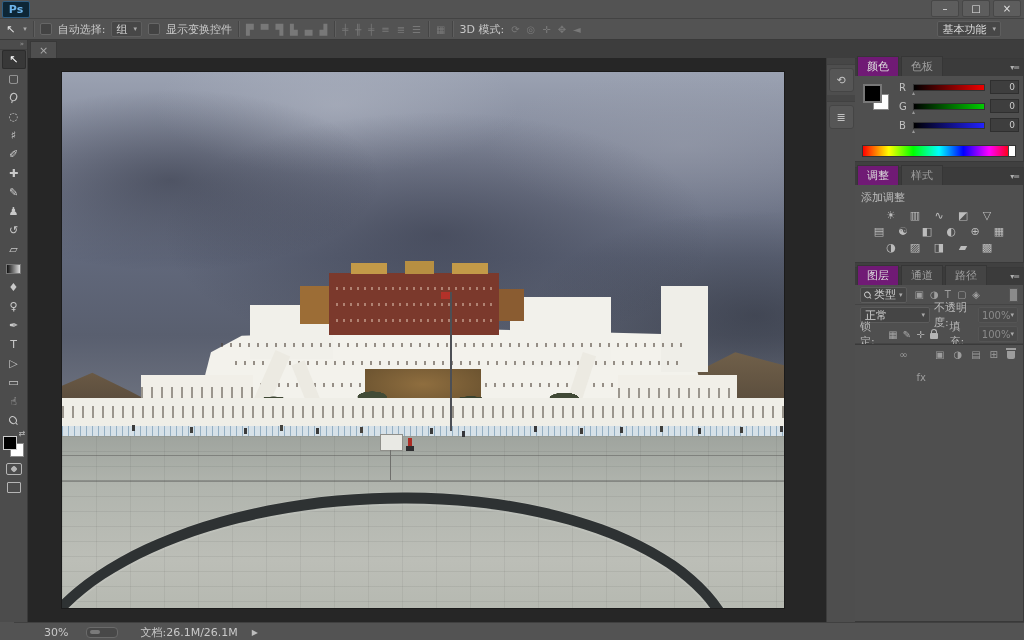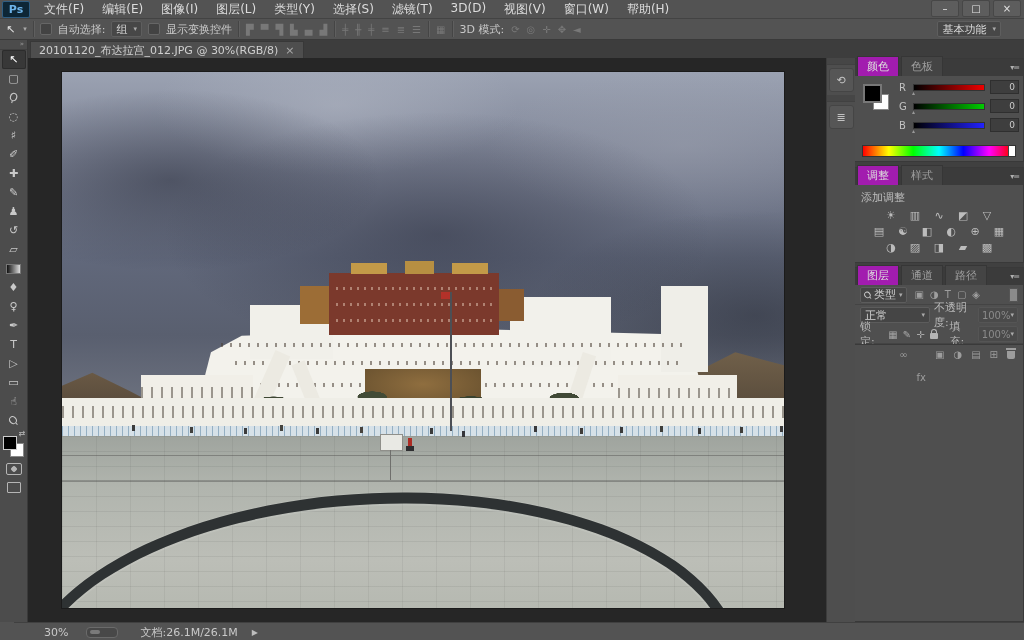--- a/index.html
+++ b/index.html
@@ -56,21 +56,21 @@
   
   .dockstrip{left:826px;top:58px;width:29px;height:564px;background:#4e4e4e;border-left:1px solid #3c3c3c;box-sizing:border-box;}
   .dock-head{height:6px;border-bottom:1px solid #414141;background:#464646;}
   .dock-btn{width:23px;height:22px;margin:3px auto;background:#565656;border:1px solid #454545;border-radius:3px;
             color:#c2c2c2;font-size:11px;display:flex;align-items:center;justify-content:center;}
   
   .panelcol{left:855px;top:58px;width:169px;height:564px;background:#404040;display:flex;flex-direction:column;}
   .pgroup{background:#4f4f4f;border:1px solid #393939;border-left:none;box-sizing:border-box;}
   .phead{height:17px;background:#3b3b3b;display:flex;align-items:flex-end;position:relative;}
   .ptab{padding:2px 9px 2px;font-size:11px;color:#9f9f9f;background:#444;border:1px solid #363636;border-bottom:none;margin-left:2px;}
-  .ptab.active{background:#a21caf;color:#ddd;}
+  .ptab.active{background:#701a75;color:#ddd;}
   .pmenu{position:absolute;right:4px;top:4px;color:#b0b0b0;font-size:8px;letter-spacing:-1px;}
   
   .color-body{position:relative;height:69px;}
   .mini-sw{position:absolute;left:8px;top:8px;width:26px;height:26px;}
   .mini-fg{position:absolute;left:0;top:0;width:15px;height:15px;background:#000;border:2px solid #777;z-index:2;}
   .mini-bg{position:absolute;left:10px;top:10px;width:14px;height:14px;background:#fff;border:1px solid #888;}
   .ch-row{position:absolute;left:44px;height:12px;display:flex;align-items:center;gap:5px;width:120px;}
   .ch-label{width:9px;color:#c2c2c2;font-size:10px;}
   .ch-track{position:relative;flex:1;height:5px;border:1px solid #333;}
   .tr-r{background:linear-gradient(90deg,#000,#e00);}
@@ -194,33 +194,20 @@
   .red-person{position:absolute;left:346px;top:366px;width:4px;height:9px;background:#ad2c24;}
   .bag{position:absolute;left:344px;top:374px;width:8px;height:5px;background:#2e2e30;}
 </style>
 </head>
 <body>
 
 <div class="app">
 
   <div class="abs titlebar">
     <div class="pslogo">Ps</div>
-    <div class="menus">
-      <span class="menu-item">文件(F)</span>
-      <span class="menu-item">编辑(E)</span>
-      <span class="menu-item">图像(I)</span>
-      <span class="menu-item">图层(L)</span>
-      <span class="menu-item">类型(Y)</span>
-      <span class="menu-item">选择(S)</span>
-      <span class="menu-item">滤镜(T)</span>
-      <span class="menu-item">3D(D)</span>
-      <span class="menu-item">视图(V)</span>
-      <span class="menu-item">窗口(W)</span>
-      <span class="menu-item">帮助(H)</span>
-    </div>
     <div class="winctl">
       <div class="winbtn">–</div>
       <div class="winbtn">□</div>
       <div class="winbtn">×</div>
     </div>
   </div>
 
   <div class="abs optionsbar">
     <span class="opt-toolicon">↖</span>
     <span class="sel-arrow">▾</span>
@@ -263,21 +250,20 @@
       <span class="opt-ico">◄</span>
     </span>
     <span class="opt-select workspace">
       <span>基本功能</span>
       <span class="sel-arrow">▾</span>
     </span>
   </div>
 
   <div class="abs tabbar">
     <div class="doc-tab">
-      <span>20101120_布达拉宫_012.JPG @ 30%(RGB/8)</span>
       <span class="tab-close">×</span>
     </div>
   </div>
 
   <div class="abs toolbar">
     <div class="tb-head">»</div>
     <div class="tool selected">
         <span>↖</span>
       </div>
     <div class="tool">

